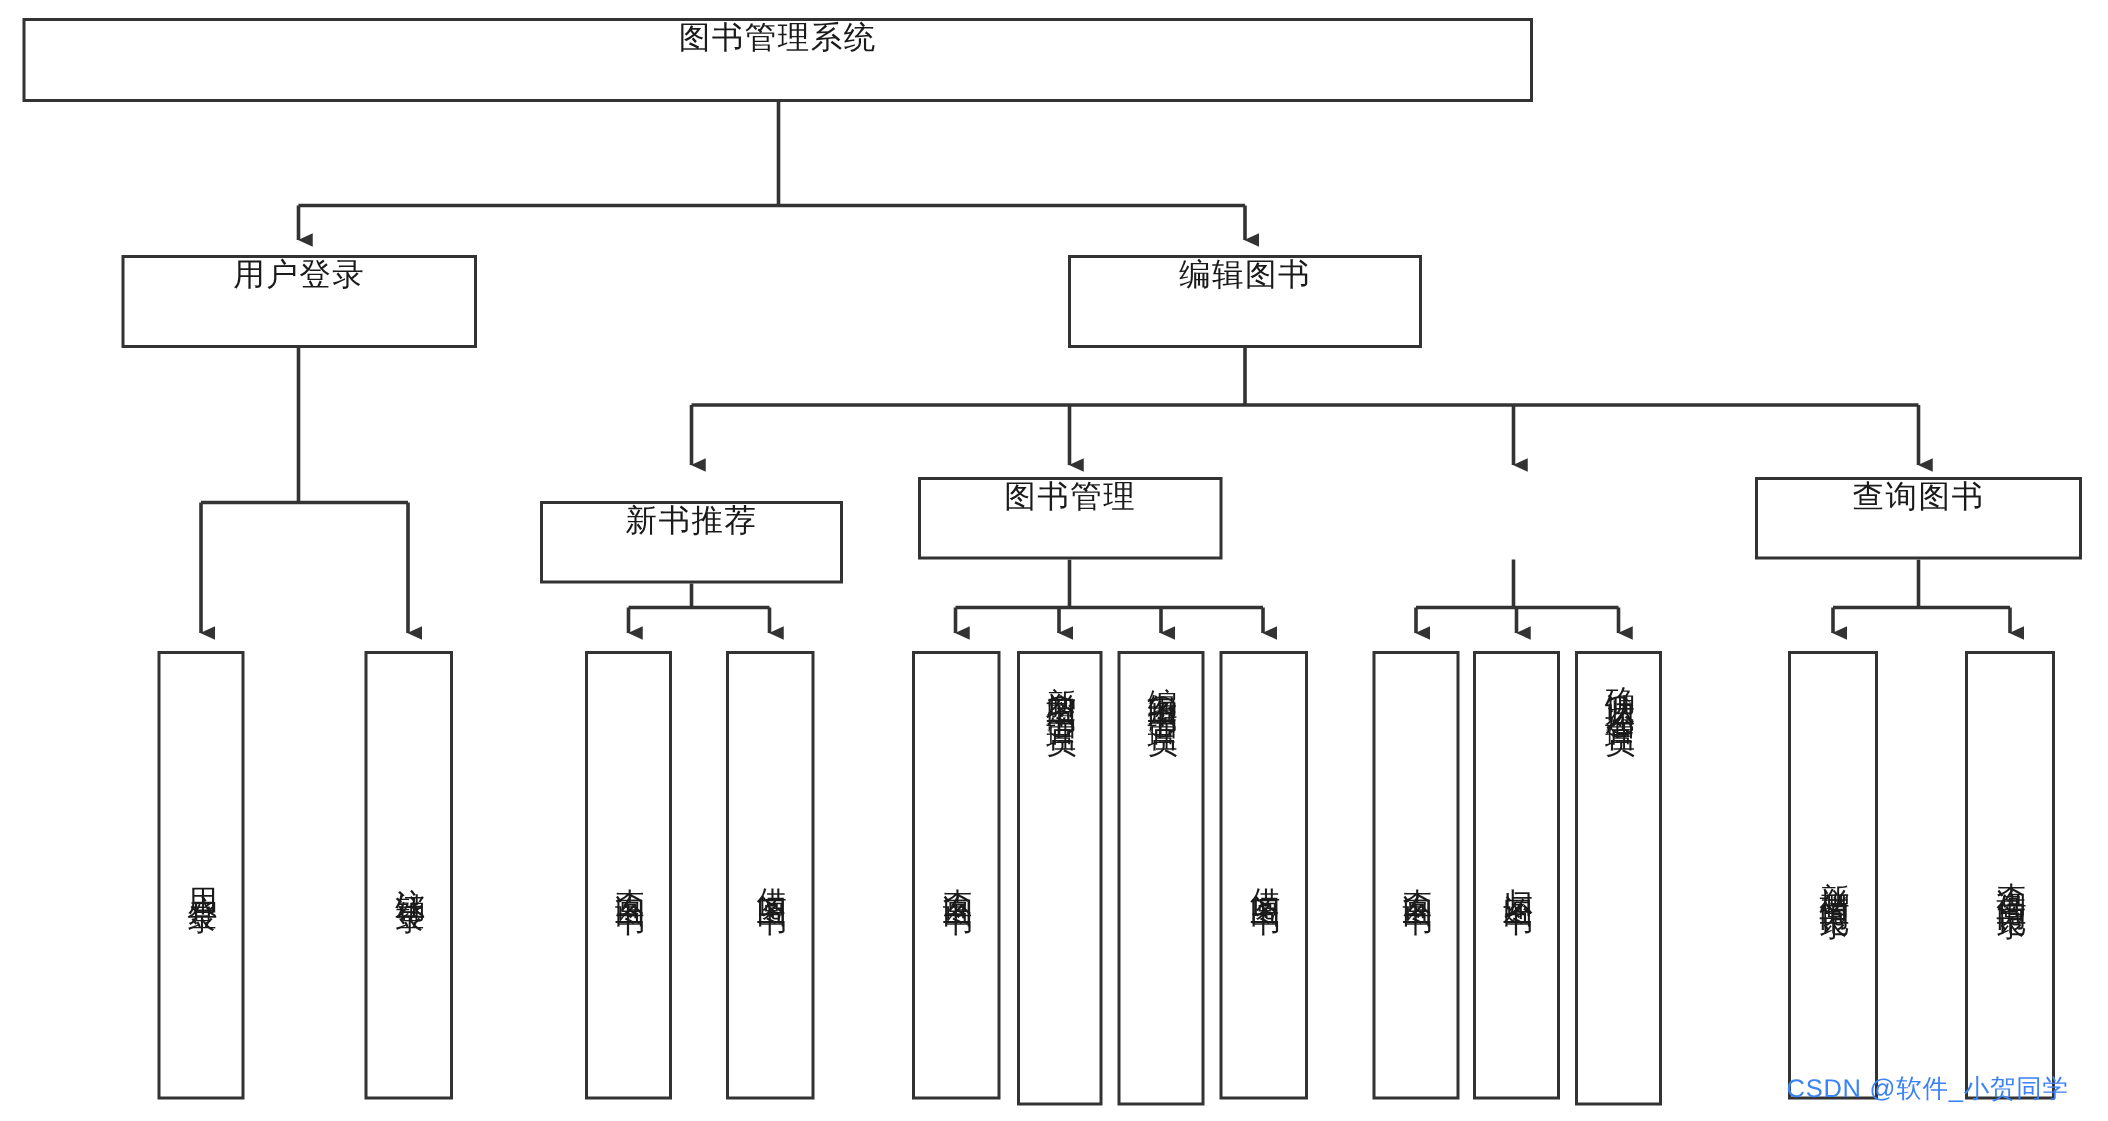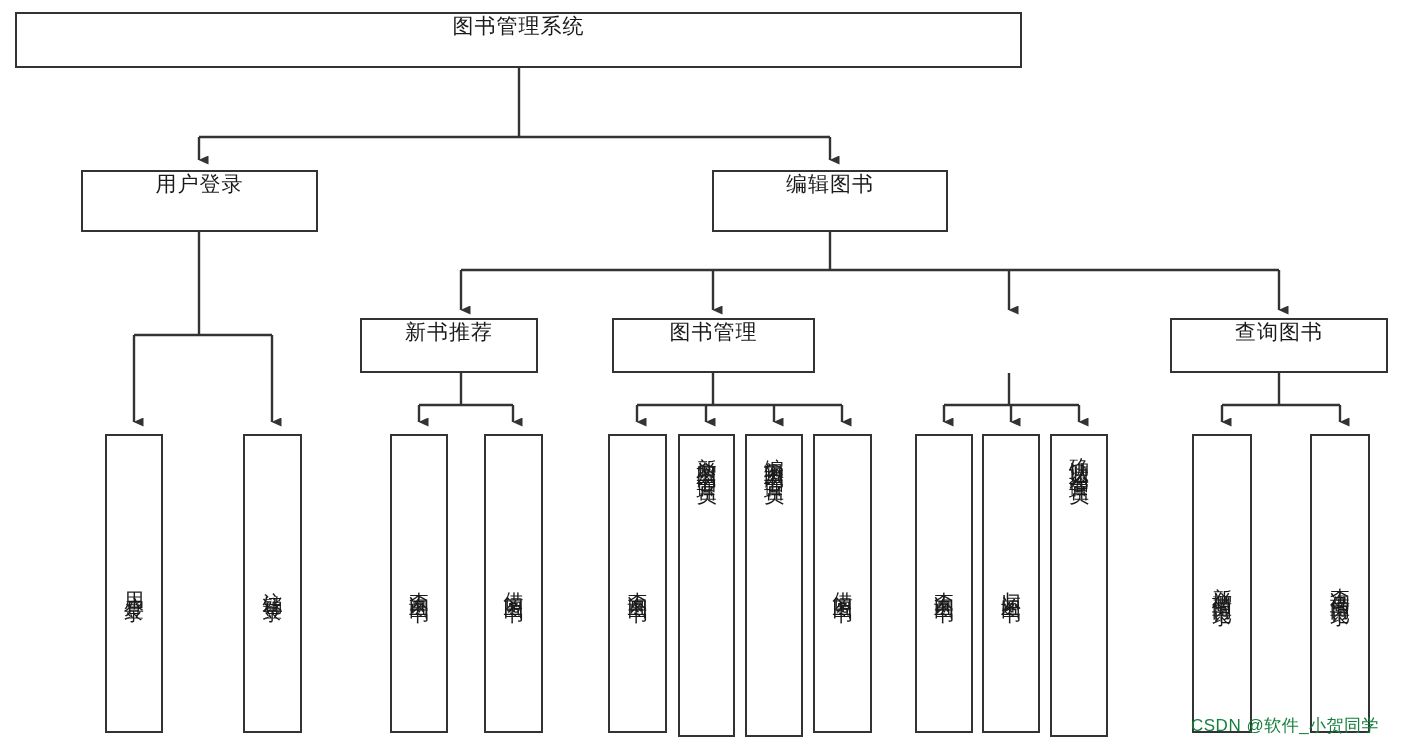--- a/index.html
+++ b/index.html
@@ -52,21 +52,21 @@
     align-items: flex-start;
     padding-top: 6px;
   }
   .node.leaf-short {
     align-items: center;
     padding-top: 0;
   }
   .watermark {
     position: absolute;
     font-size: 17px;
-    color: #15803d;
+    color: #3b82f6;
     white-space: nowrap;
     letter-spacing: 0.5px;
   }
 </style>
 </head>
 <body>
 
 <div id="canvas">
 
   <svg class="wires" viewBox="0 0 1405 747" xmlns="http://www.w3.org/2000/svg">
@@ -124,21 +124,21 @@
   </div>
 
   <div class="node" style="left:81px; top:170px; width:237px; height:62px;">
     <span class="label">用户登录</span>
   </div>
 
   <div class="node" style="left:712px; top:170px; width:236px; height:62px;">
     <span class="label">编辑图书</span>
   </div>
 
-  <div class="node" style="left:360px; top:318px; width:178px; height:55px;">
+  <div class="node" style="left:360px; top:334px; width:202px; height:55px;">
     <span class="label">新书推荐</span>
   </div>
 
   <div class="node" style="left:612px; top:318px; width:203px; height:55px;">
     <span class="label">图书管理</span>
   </div>
 
 
   <div class="node" style="left:1170px; top:318px; width:218px; height:55px;">
     <span class="label">查询图书</span>

